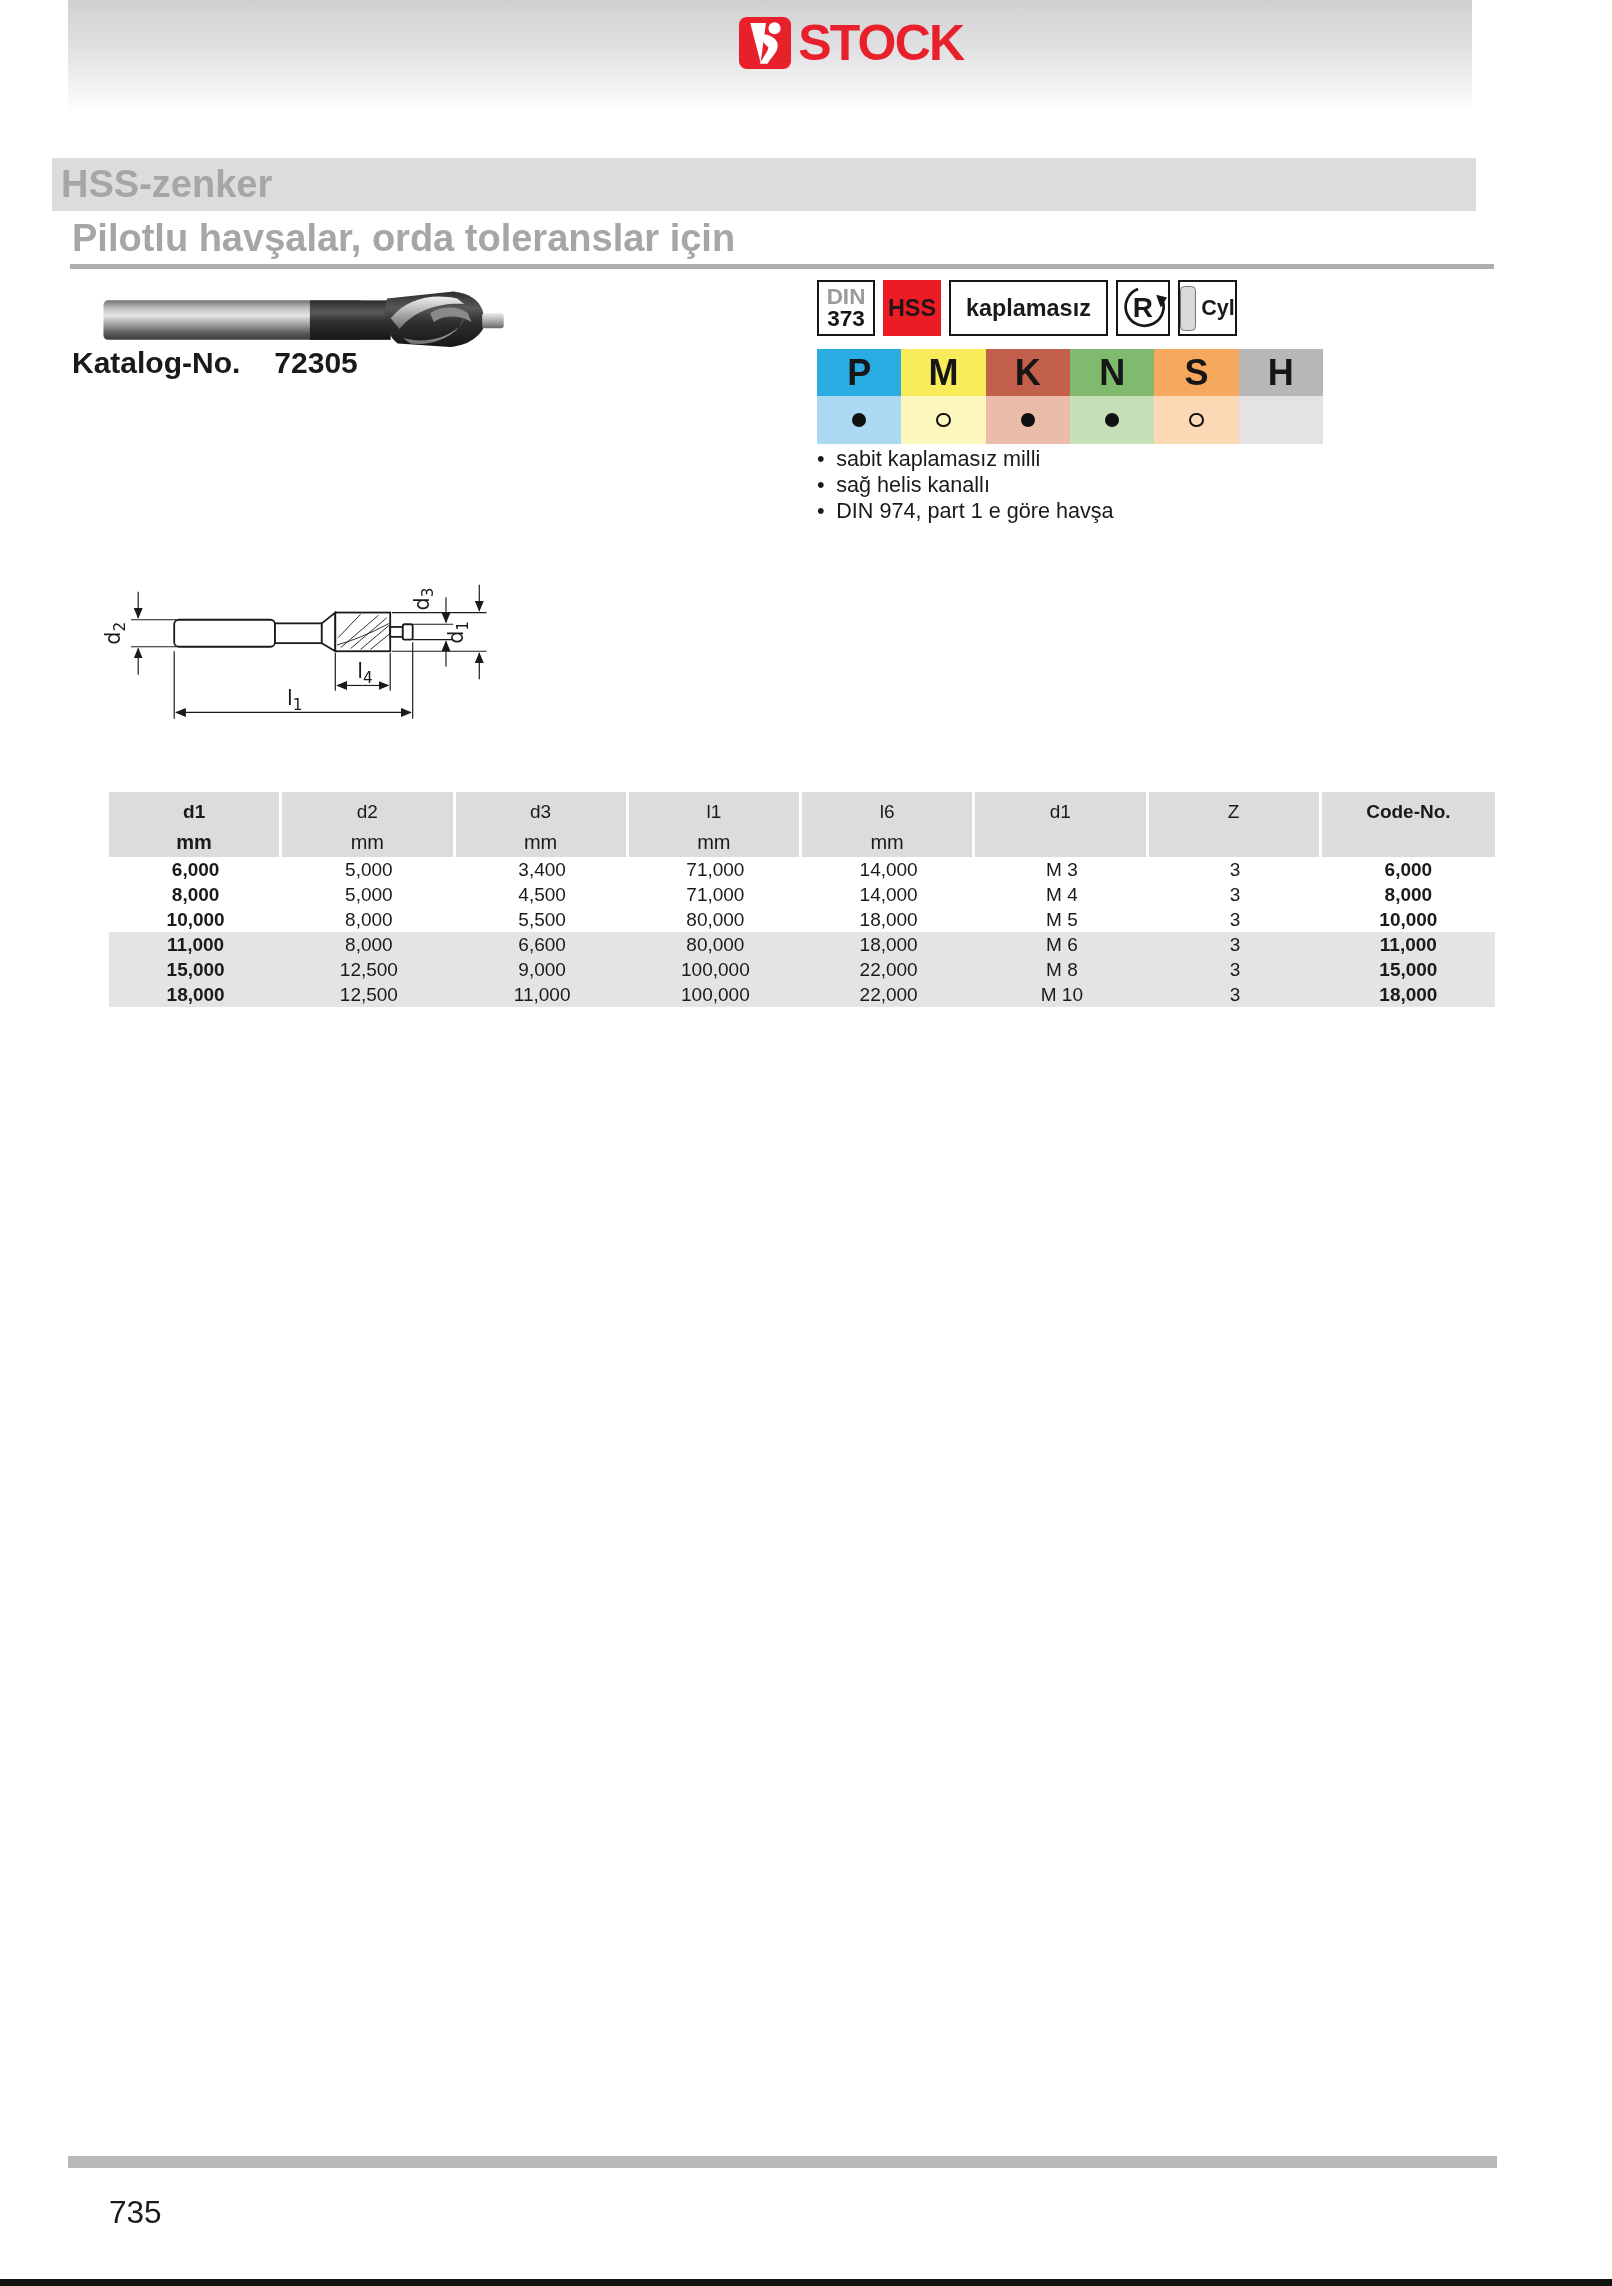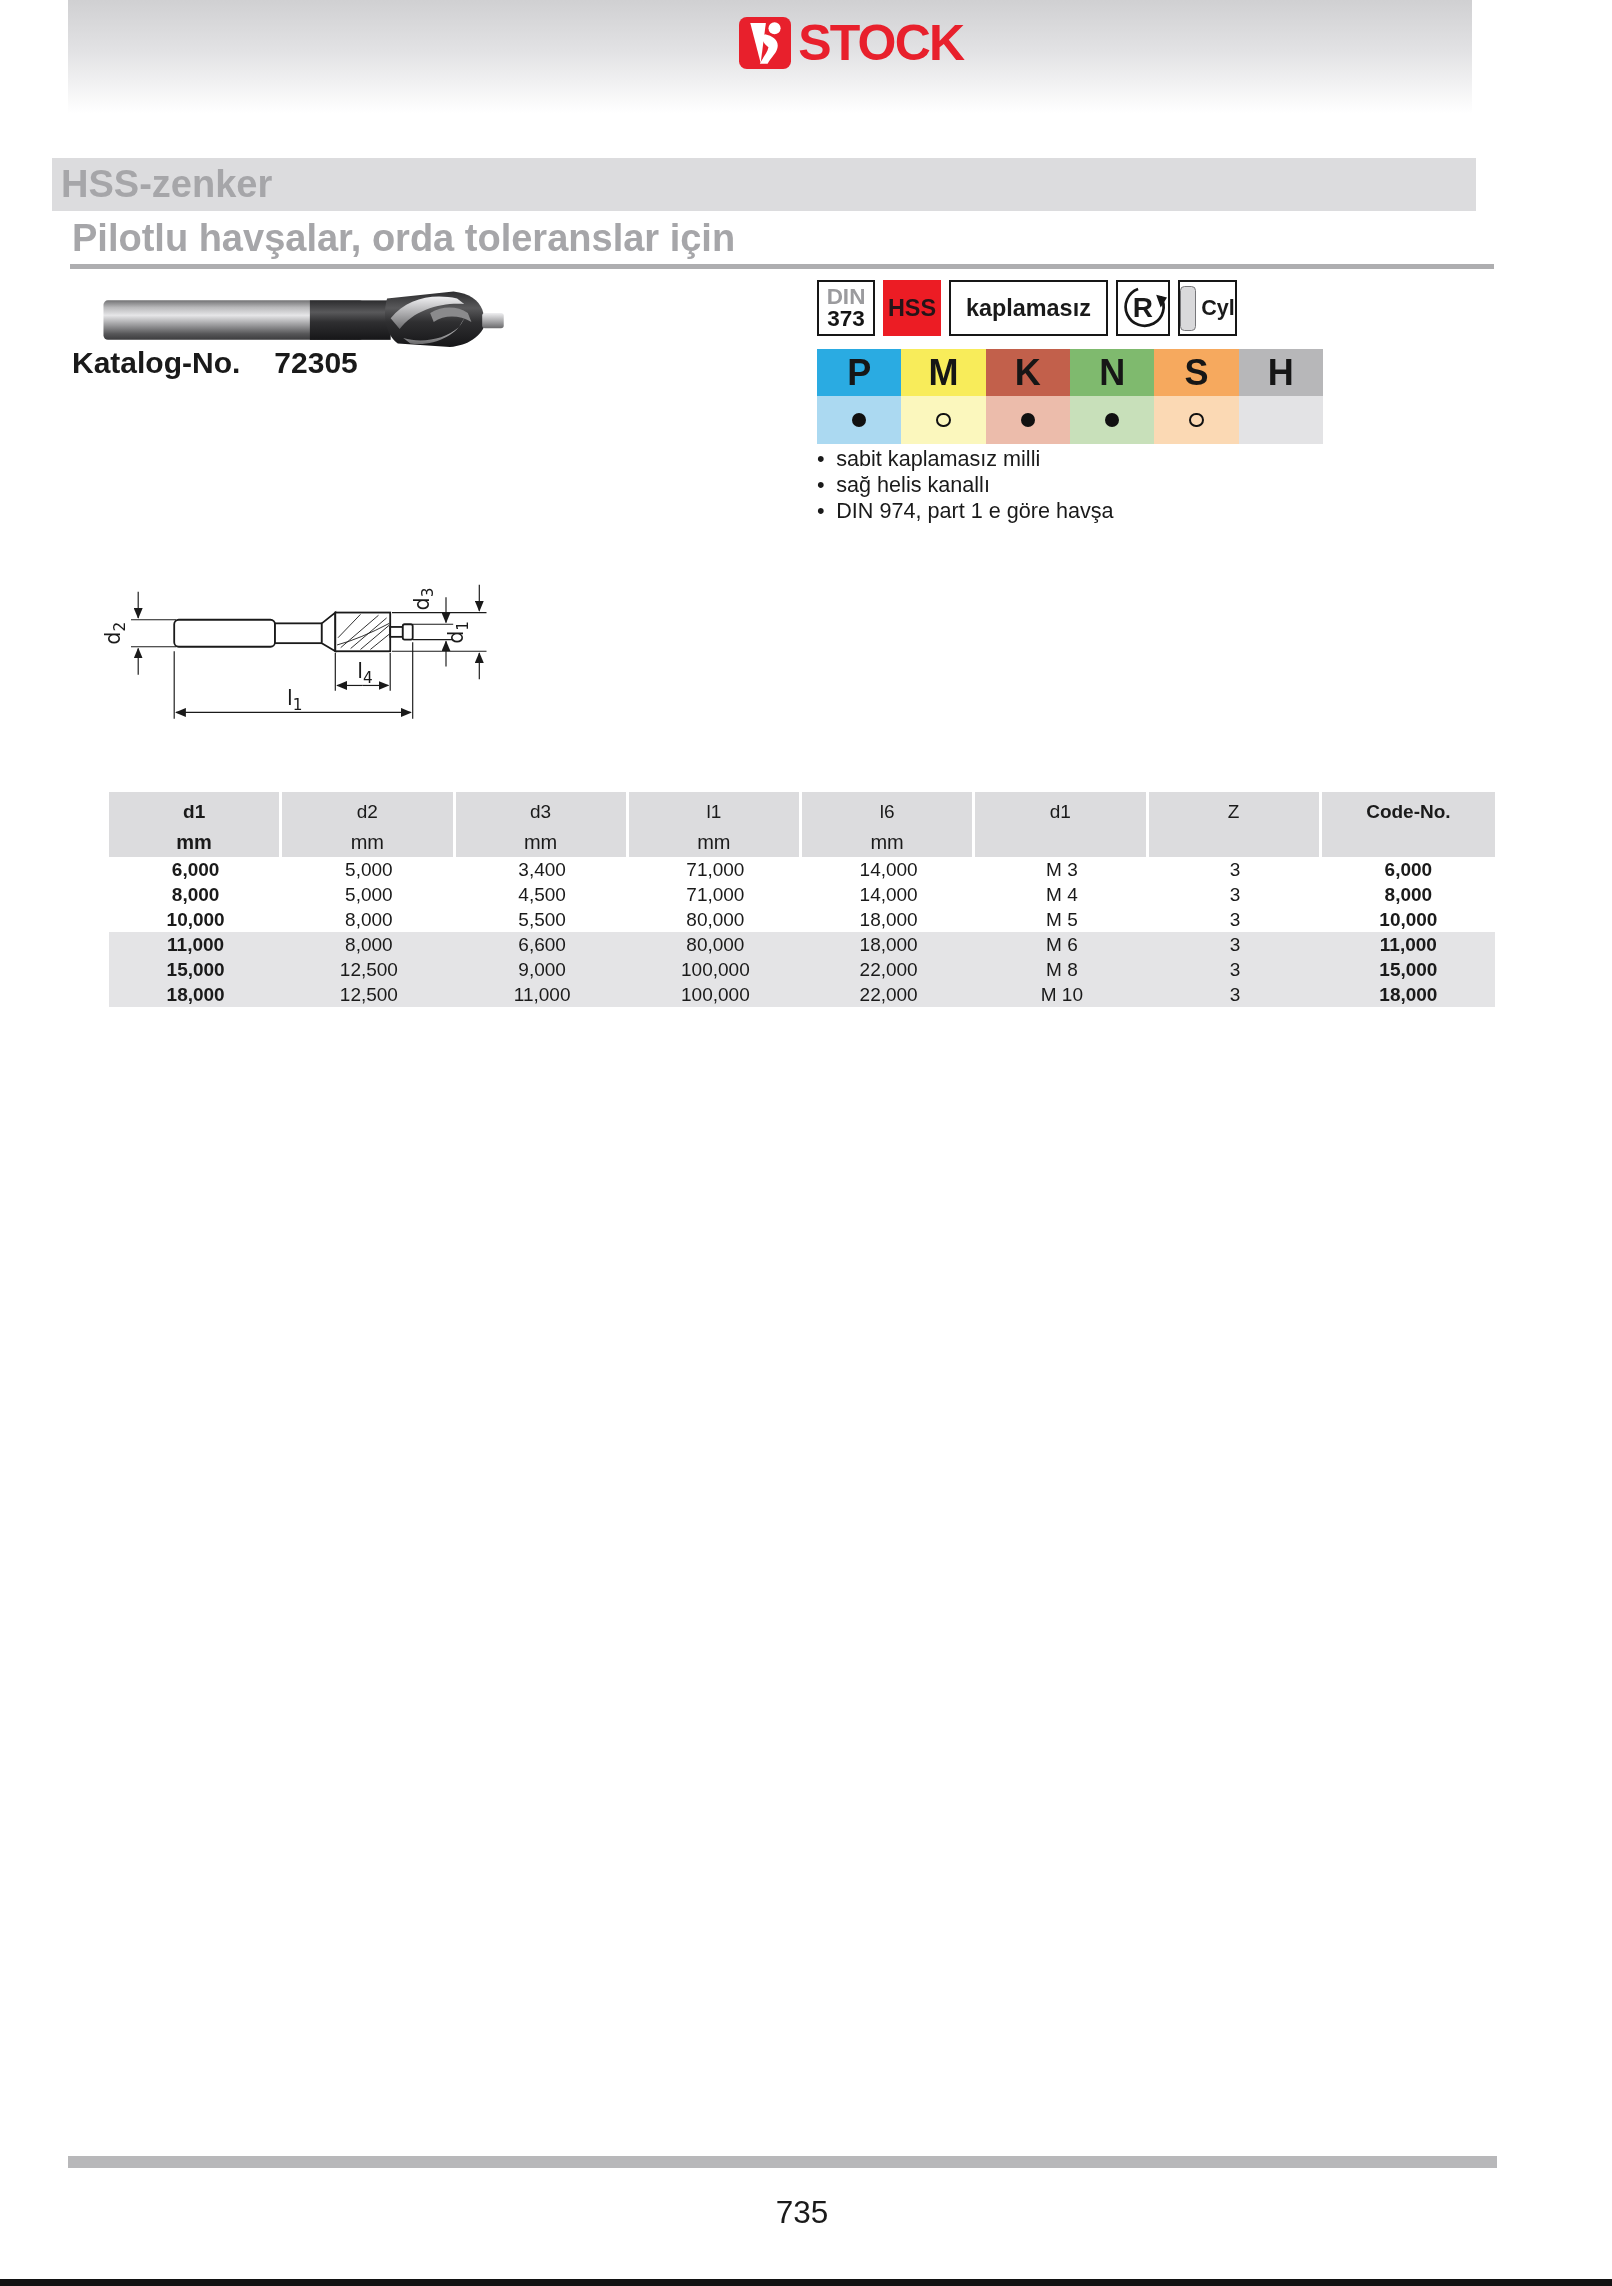--- a/index.html
+++ b/index.html
@@ -68,21 +68,21 @@
   .th-label { font-size:19px; line-height:23.4px; }
   .th-unit { font-size:20px; line-height:23.4px; margin-top:7.2px; }
   .th.bold .th-label, .th.bold .th-unit { font-weight:bold; }
   .tr { display:grid; grid-template-columns:repeat(8,1fr); height:25px; }
   .tr.shaded { background:#e4e4e6; }
   .td { font-size:19px; line-height:25px; text-align:center; }
   .td:first-child, .td:last-child { font-weight:bold; }
 
   
   .foot-rule { position:absolute; left:68px; top:2156px; width:1429px; height:11.7px; background:#b8b8ba; }
-  .page-num { position:absolute; top:2194px; left:109px; width:1386px; text-align:center; font-size:31.5px; }
+  .page-num { position:absolute; top:2194px; left:109px; width:1386px; text-align:left; font-size:31.5px; }
   .bottom-bar { position:absolute; left:0; top:2279px; width:1613px; height:7.2px; background:#131313; }
 </style>
 </head>
 <body>
 
 <div class="page">
 
   <div class="top-band">
     <div class="logo">
       <svg class="logo-mark" viewBox="0 0 60 60">

